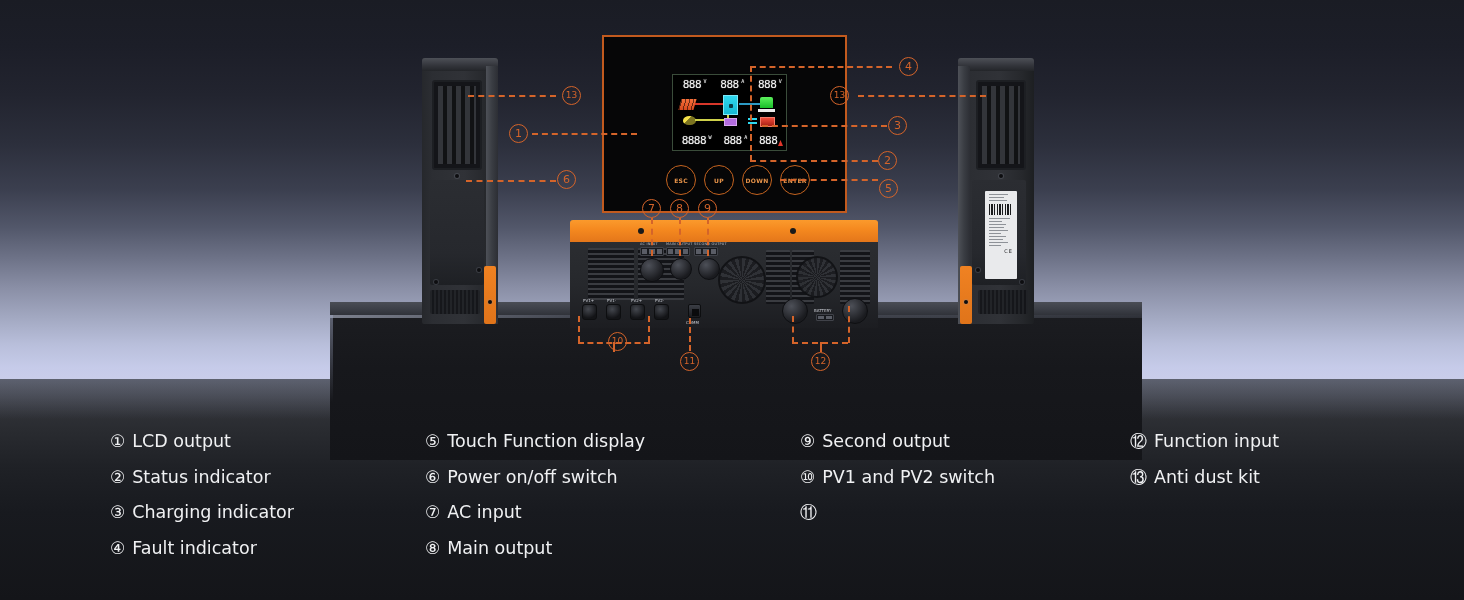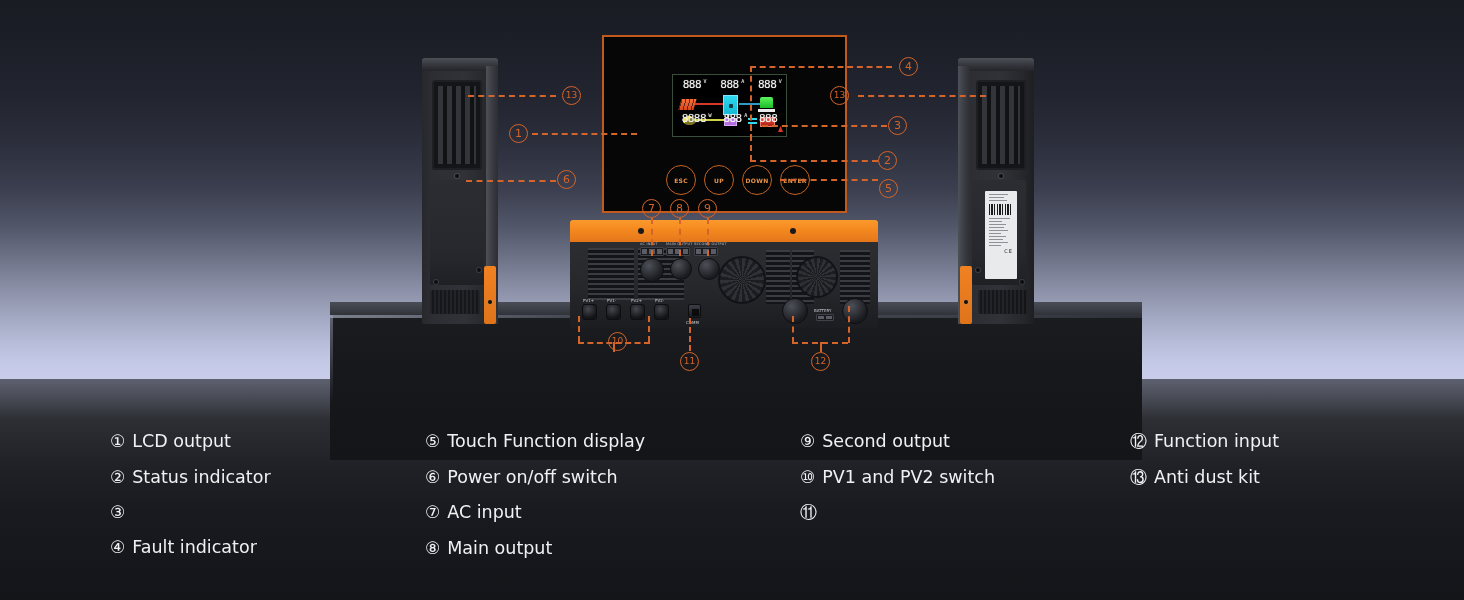--- a/index.html
+++ b/index.html
@@ -173,33 +173,33 @@
   .lcd-panel {
     position: absolute;
     left: 602px; top: 35px;
     width: 245px; height: 178px;
     background: #060607;
     border: 2px solid #c25a1e;
   }
   .lcd-screen {
     position: absolute;
     left: 68px; top: 37px;
-    width: 115px; height: 63px;
+    width: 115px; height: 77px;
     background: #000;
     border: 1px solid #3a4c3a;
   }
   .seg-row {
     position: absolute;
     display: flex;
     width: 100%;
     justify-content: space-around;
     align-items: flex-start;
   }
   .seg-row.top { top: 4px; }
-  .seg-row.bot { bottom: 12px; }
+  .seg-row.bot { bottom: 4px; }
   .seg {
     font-family: "DejaVu Sans Mono", "Liberation Mono", monospace;
     font-size: 11px;
     line-height: 11px;
     color: #f2f2f2;
     letter-spacing: -0.5px;
     position: relative;
     text-shadow: 0 0 1px rgba(255,255,255,.5);
   }
   .seg .unit {
@@ -682,20 +682,21 @@
       <div class="leg-item">
         <span class="leg-num">①</span>
         <span class="leg-text">LCD output</span>
       </div>
       <div class="leg-item">
         <span class="leg-num">②</span>
         <span class="leg-text">Status indicator</span>
       </div>
       <div class="leg-item">
         <span class="leg-num">③</span>
+        <span class="leg-text">Charging indicator</span>
       </div>
       <div class="leg-item">
         <span class="leg-num">④</span>
         <span class="leg-text">Fault indicator</span>
       </div>
     </div>
 
     <div class="legend-col" style="left:425px;">
       <div class="leg-item">
         <span class="leg-num">⑤</span>

